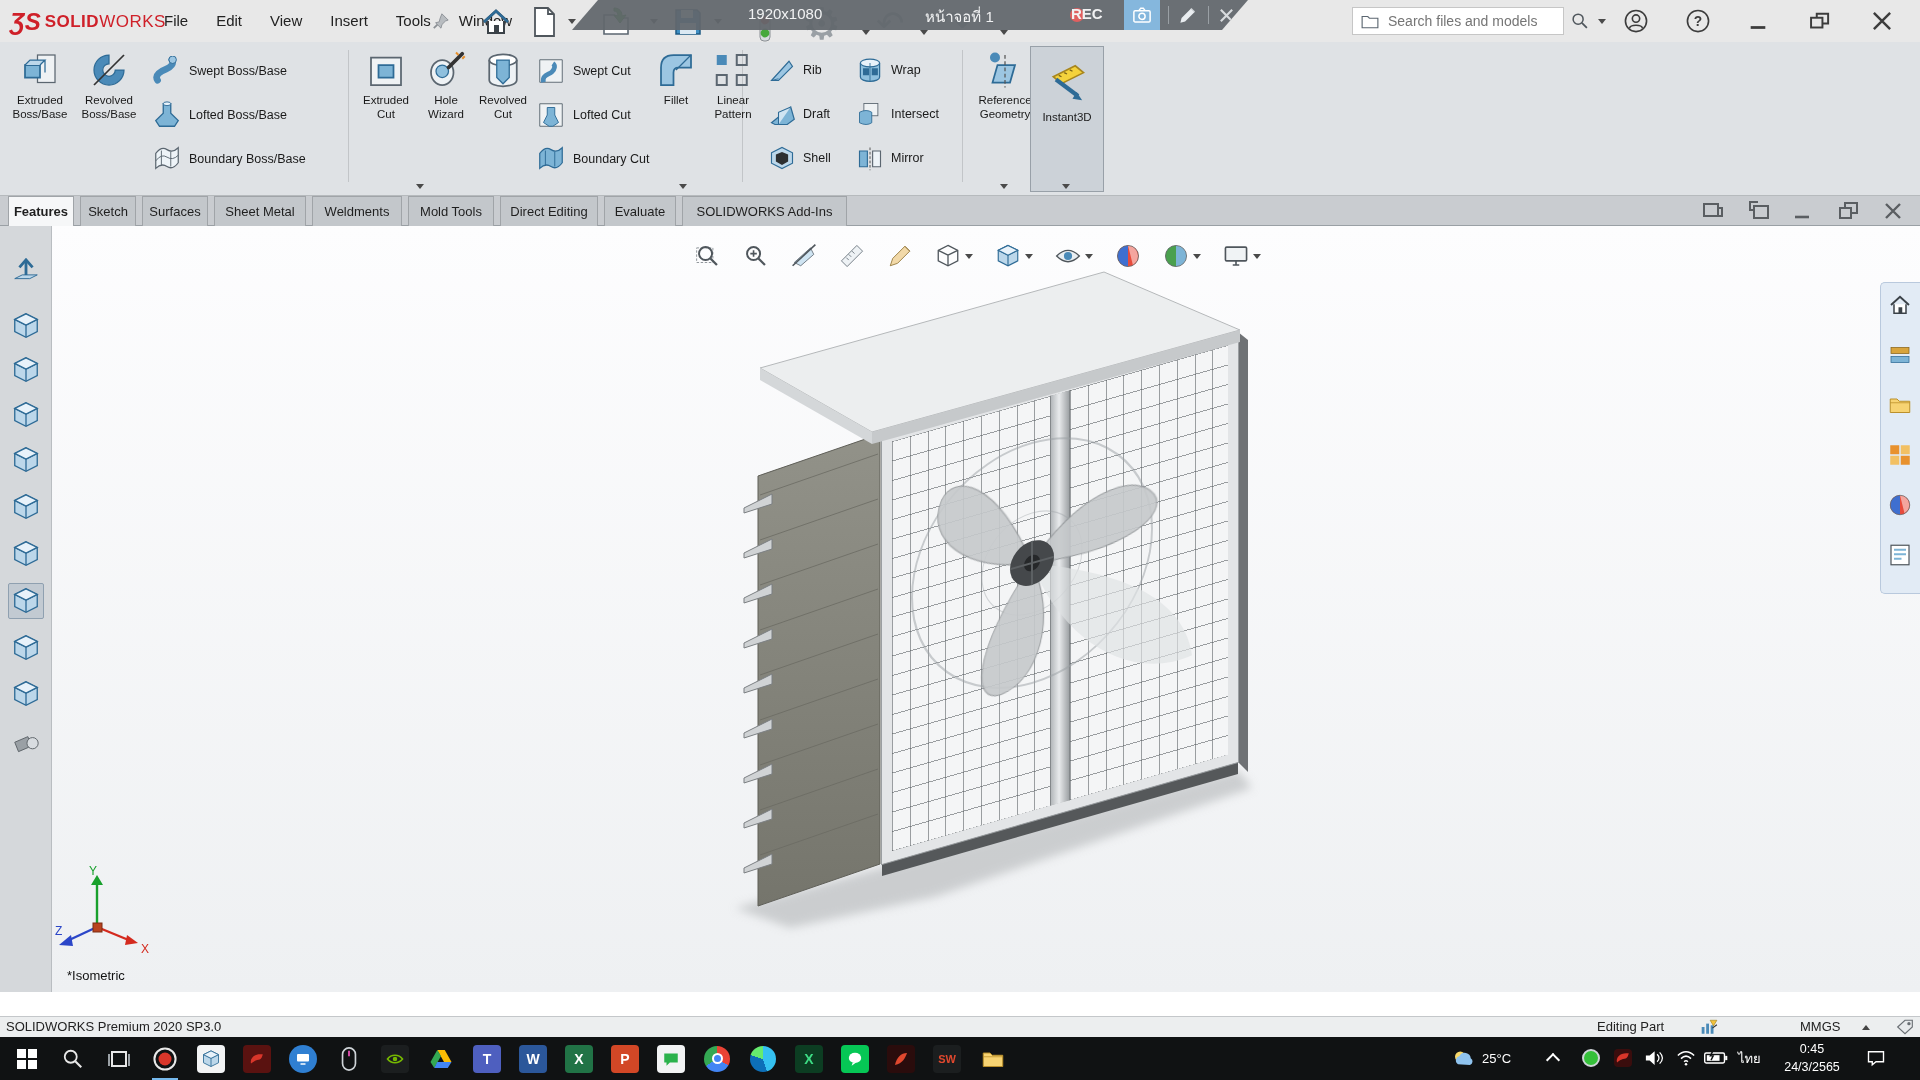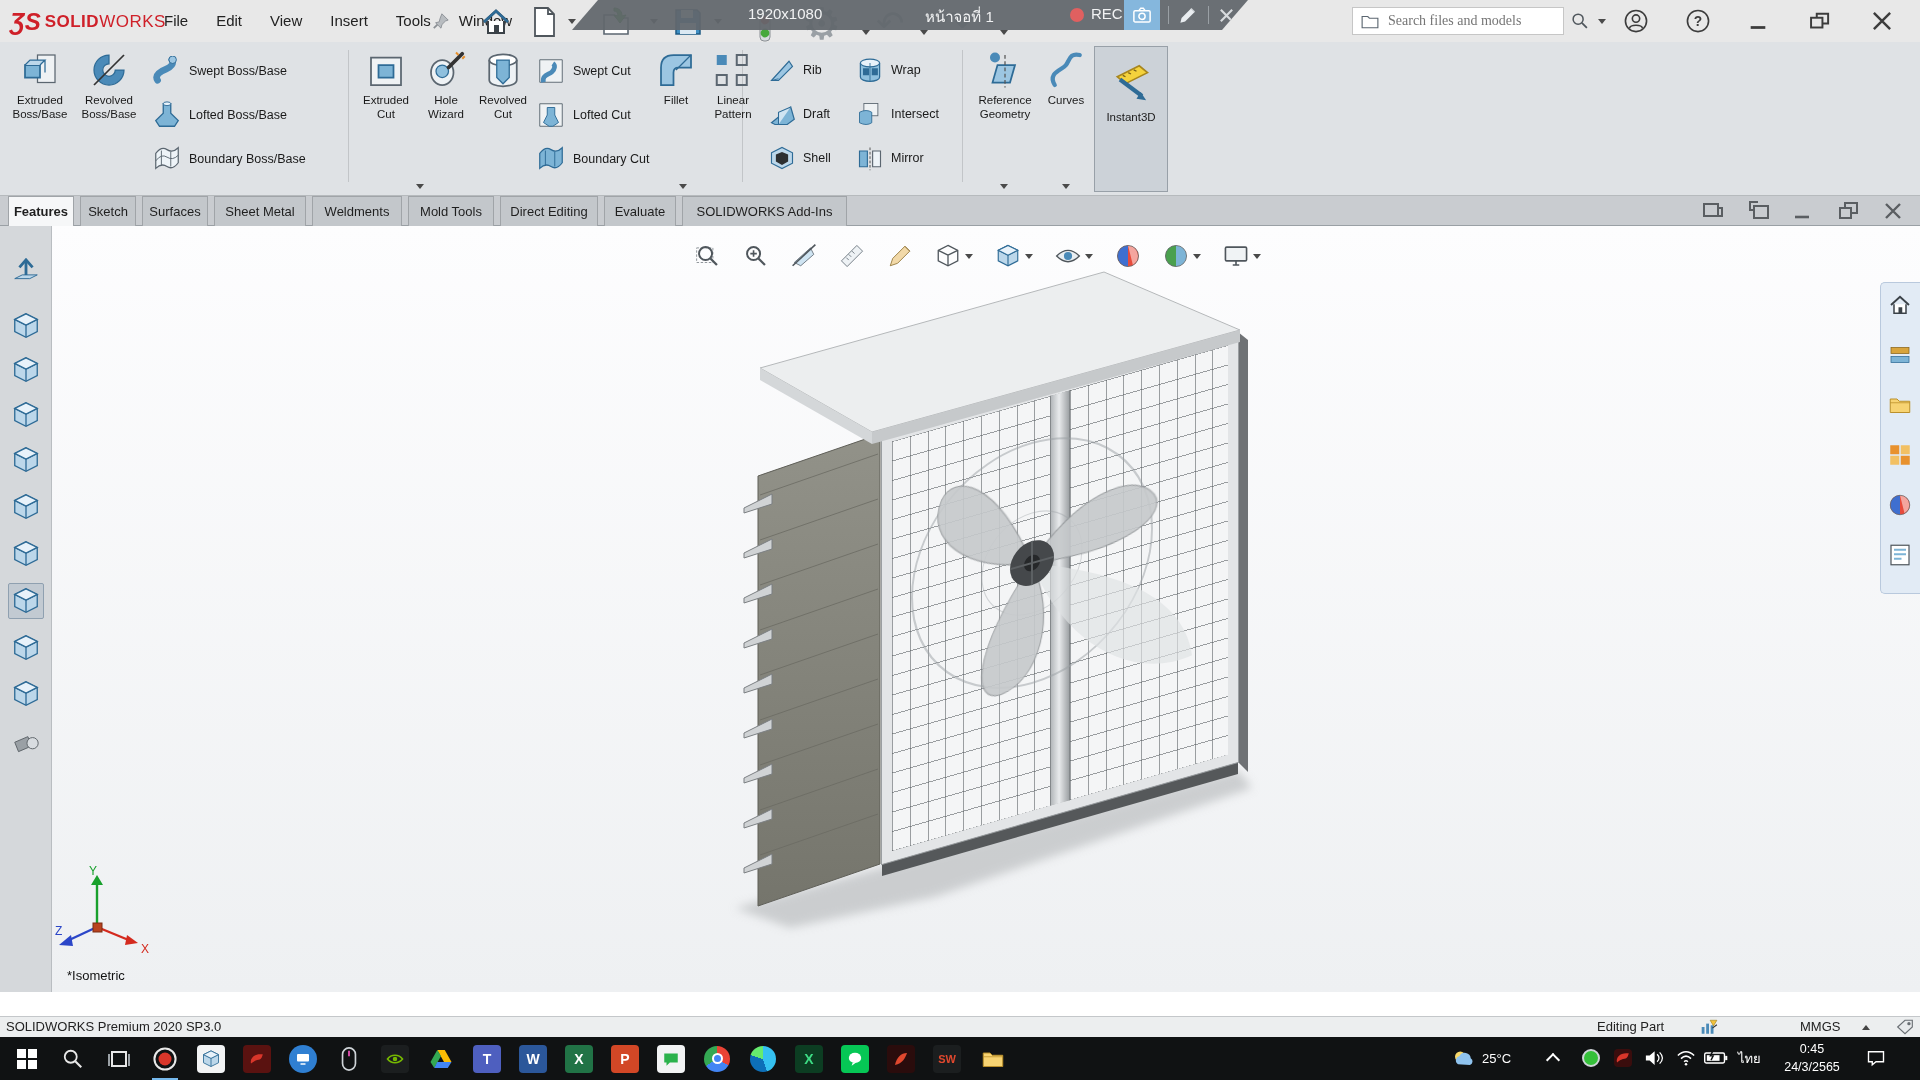--- a/index.html
+++ b/index.html
@@ -25,21 +25,21 @@
   .rec-overlay{position:absolute;left:572px;top:0;width:676px;height:30px;z-index:7;
     background:rgba(98,103,108,.94);color:#f1f2f3;
     clip-path:polygon(26px 0,100% 0,calc(100% - 26px) 100%,0 100%);}
   .rec-overlay span{position:absolute;top:5px;font-size:15px;}
   .ovl-sep{position:absolute;top:6px;width:1px;height:18px;background:#9aa0a5;}
   .cam-box{position:absolute;left:552px;top:0;width:36px;height:30px;background:#85b7dd;display:flex;align-items:center;justify-content:center;}
   .rec-dot{position:absolute;left:498px;top:8px;width:14px;height:14px;border-radius:50%;background:#e06060;}
 
   
   .searchbox{position:absolute;left:1352px;top:7px;width:212px;height:28px;background:#fff;border:1px solid #c6c6c6;display:flex;align-items:center;gap:7px;padding:0 8px;}
-  .searchbox input{border:none;outline:none;font-size:14px;color:#555;width:160px;background:transparent;font-family:Liberation Serif, serif;}
+  .searchbox input{border:none;outline:none;font-size:14px;color:#555;width:160px;background:transparent;font-family:Liberation Sans, sans-serif;}
   .winctl{position:absolute;top:8px;width:28px;height:26px;display:flex;align-items:center;justify-content:center;}
 
   
   .ribbon{position:absolute;left:0;top:42px;width:1920px;height:154px;background:#dfe2e5;border-bottom:1px solid #b6babd;}
   .rdiv{position:absolute;top:8px;width:1px;height:132px;background:#c2c5c8;}
   .rb-big{position:absolute;top:6px;text-align:center;font-size:11.5px;line-height:1.25;color:#1a1a1a;}
   .rb-big .ric{margin:2px auto 3px;display:block;}
   .rb-li{position:absolute;display:flex;align-items:center;gap:7px;font-size:12.5px;color:#1a1a1a;}
   .pressed{background:#ccd2d8;border:1px solid #98a0a8;}
 
@@ -244,21 +244,21 @@
   <div class="car" style="left:862px;top:30px;z-index:6"></div>
   <span class="ghosty" style="left:876px;top:6px">↶</span>
   <div class="car" style="left:920px;top:30px;z-index:6"></div>
   <span class="ghosty" style="left:942px;top:6px">↷</span>
   <div class="car" style="left:1000px;top:30px;z-index:6"></div>
 
   <div class="rec-overlay">
     <span style="left:176px">1920x1080</span>
     <span style="left:353px">หน้าจอที่ 1</span>
     <div class="rec-dot"></div>
-    <span style="left:519px;font-weight:normal">REC</span>
+    <span style="left:499px;font-weight:bold">REC</span>
     <div class="cam-box">
       <svg width="20" height="20" viewBox="0 0 32 32">
             <rect x="3" y="9" width="26" height="18" rx="2" fill="none" stroke="#fff" stroke-width="2.4"></rect>
             <path d="M11 9l3-4h4l3 4" fill="none" stroke="#fff" stroke-width="2.4"></path>
             <circle cx="16" cy="18" r="5" fill="none" stroke="#fff" stroke-width="2.4"></circle>
           </svg>
     </div>
     <div class="ovl-sep" style="left:596px"></div>
     <svg class="abs" style="left:606px;top:6px" width="19" height="19" viewBox="0 0 32 32">
           <path d="M4 28l2-8L22 4l6 6-16 16z" fill="#e9edf0"></path>
@@ -441,21 +441,21 @@
           <use href="#ref"></use>
         </svg>
     <span>Reference Geometry</span>
   </div>
   <div class="rb-big" style="left:1042px;width:48px">
     <svg class="ric" width="40" height="40" viewBox="0 0 32 32">
           <use href="#crv"></use>
         </svg>
     <span>Curves</span>
   </div>
-  <div class="rb-big pressed" style="left:1094px;width:74px;top:4px;height:146px;padding-top:14px">
+  <div class="rb-big pressed" style="left:1030px;width:74px;top:4px;height:146px;padding-top:14px">
     <svg class="ric" width="44" height="44" viewBox="0 0 32 32">
           <use href="#ins"></use>
         </svg>
     <span>Instant3D</span>
   </div>
 
   <div class="car" style="left:416px;top:142px"></div>
   <div class="car" style="left:679px;top:142px"></div>
   <div class="car" style="left:1000px;top:142px"></div>
   <div class="car" style="left:1062px;top:142px"></div>

